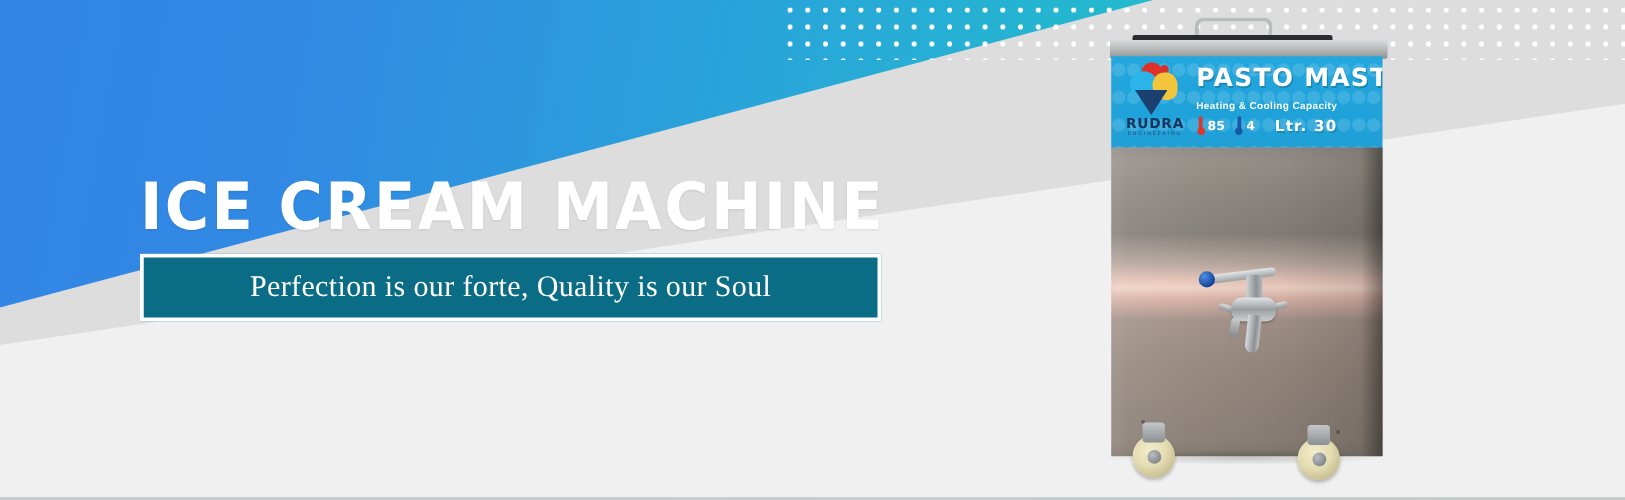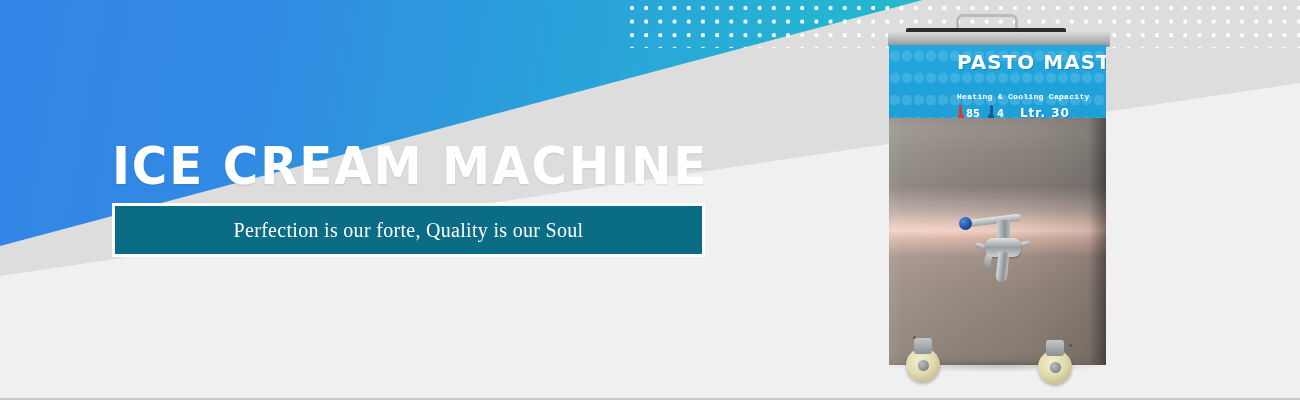--- a/index.html
+++ b/index.html
@@ -91,21 +91,21 @@
     width: 593px;
     height: 54px;
     background: #0b6c85;
     border: 3px solid #ffffff;
     display: flex;
     align-items: center;
     justify-content: center;
   }
   .tagline-text {
     font-family: "Liberation Serif", serif;
-    font-size: 20px;
+    font-size: 24px;
     color: #ffffff;
     letter-spacing: 0.3px;
     white-space: nowrap;
   }
 
   
   .machine {
     position: absolute;
     left: 884px;
     top: 14px;
@@ -210,27 +210,27 @@
     font-family: "DejaVu Sans", sans-serif;
     font-weight: bold;
     font-size: 20px;
     color: #ffffff;
     letter-spacing: 1px;
     line-height: 22px;
     text-shadow: 1px 1px 0 rgba(0,0,0,0.18);
     white-space: nowrap;
   }
   .capacity-label {
-    font-family: Liberation Mono, monospace;
+    font-family: Liberation Sans, sans-serif;
     font-weight: bold;
     font-size: 8px;
     color: #ffffff;
     letter-spacing: 0.3px;
     line-height: 12px;
-    margin-top: 18px;
+    margin-top: 6px;
     white-space: nowrap;
   }
   .spec-row {
     display: flex;
     align-items: center;
     margin-top: 2px;
     white-space: nowrap;
   }
   .thermo { position: relative; width: 7px; height: 16px; margin-right: 2px; }
   .thermo .stem {
@@ -395,20 +395,31 @@
 
   <div class="machine">
 
     <div class="machine-lid-handle"></div>
     <div class="machine-lid-dark"></div>
     <div class="machine-top-plate"></div>
 
     <div class="machine-panel">
       <div class="panel-wave"></div>
 
+      <div class="logo">
+        <div class="logo-cone">
+          <div class="scoop-red"></div>
+          <div class="scoop-dot"></div>
+          <div class="scoop-blue"></div>
+          <div class="scoop-yellow"></div>
+          <div class="cone-body"></div>
+        </div>
+        <div class="logo-name">RUDRA</div>
+        <div class="logo-sub">ENGINEERING</div>
+      </div>
 
       <div class="panel-text">
         <div class="brand-title">PASTO MASTER</div>
         <div class="capacity-label">Heating &amp; Cooling Capacity</div>
         <div class="spec-row">
           <span class="thermo thermo-hot">
             <span class="stem"></span>
               <span class="bulb"></span>
           </span>
           <span class="spec-val">85</span>

